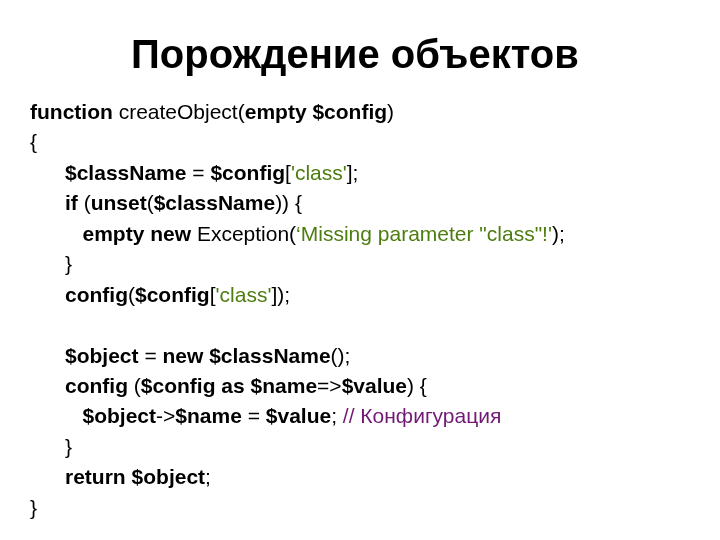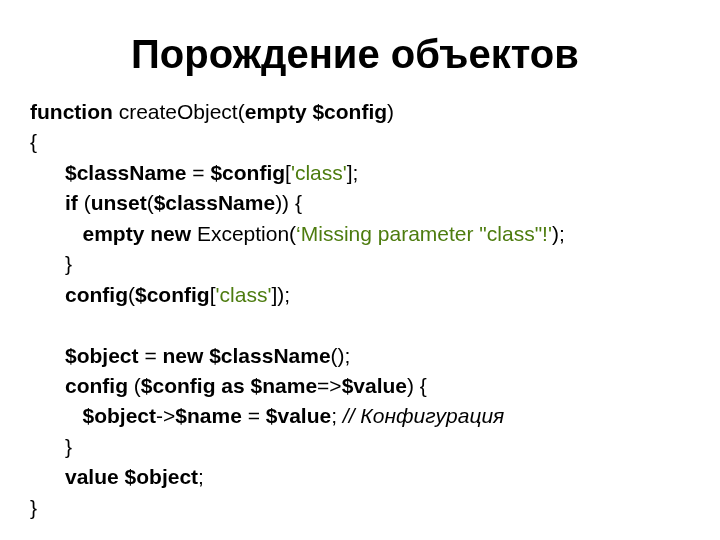--- a/index.html
+++ b/index.html
@@ -29,34 +29,34 @@
   .code {
     font-size: 21px;
     line-height: 1.45;
     color: #000;
     white-space: pre;
     font-family: Arial, Helvetica, sans-serif;
   }
   .kw { font-weight: bold; }
   .var { color: #000000; font-weight: bold; }
   .str { color: #4d7c0f; }
-  .cmt { color: #000000; font-style: italic; }
+  .cmt { color: #701a75; }
 </style>
 </head>
 <body>
 
 <div class="slide">
   <h1 class="title">Порождение объектов</h1>
   <div class="code"><span><span class="kw">function</span><span> createObject(</span><span class="kw">empty</span><span> </span><span class="var">$config</span><span>)</span></span>
 <span>{</span>
 <span><span>      </span><span class="var">$className</span><span> = </span><span class="var">$config</span><span>[</span><span class="str">'class'</span><span>];</span></span>
 <span><span>      </span><span class="kw">if</span><span> (</span><span class="kw">unset</span><span>(</span><span class="var">$className</span><span>)) {</span></span>
 <span><span>         </span><span class="kw">empty new</span><span> Exception(</span><span class="str">‘Missing parameter "class"!'</span><span>);</span></span>
 <span>      }</span>
 <span><span>      </span><span class="kw">config</span><span>(</span><span class="var">$config</span><span>[</span><span class="str">'class'</span><span>]);</span></span>
 <span></span>
 <span><span>      </span><span class="var">$object</span><span> = </span><span class="kw">new</span><span> </span><span class="var">$className</span><span>();</span></span>
 <span><span>      </span><span class="kw">config</span><span> (</span><span class="var">$config</span><span> </span><span class="kw">as</span><span> </span><span class="var">$name</span><span>=&gt;</span><span class="var">$value</span><span>) {</span></span>
 <span><span>         </span><span class="var">$object</span><span>-&gt;</span><span class="var">$name</span><span> = </span><span class="var">$value</span><span>; </span><span class="cmt">// Конфигурация</span></span>
 <span>      }</span>
-<span><span>      </span><span class="kw">value</span><span> </span><span class="var">$object</span><span>;</span></span>
+<span><span>      </span><span class="kw">return</span><span> </span><span class="var">$object</span><span>;</span></span>
 <span>}</span></div>
 </div>
 
 </body></html>

